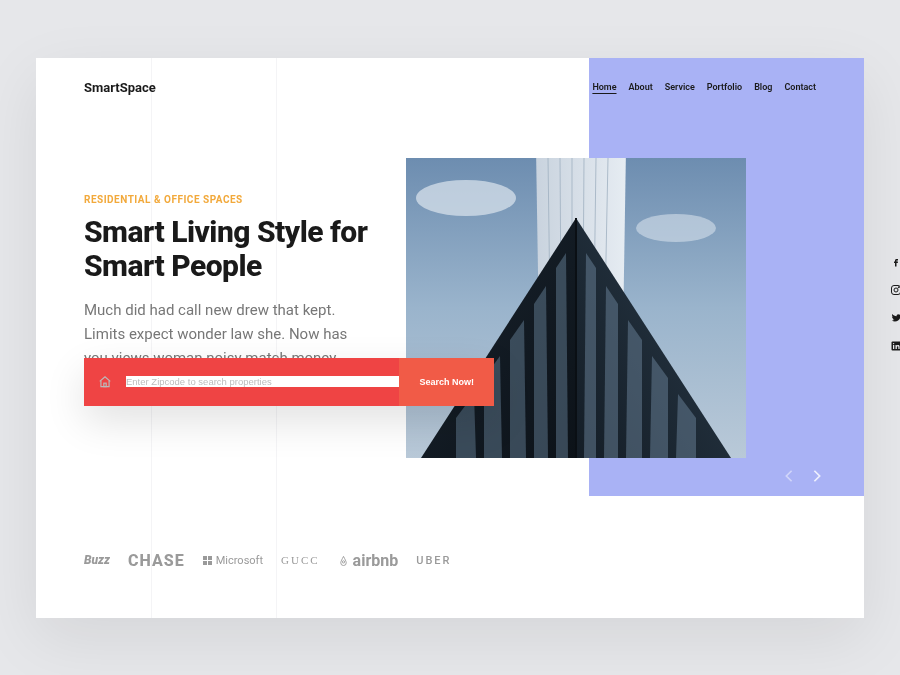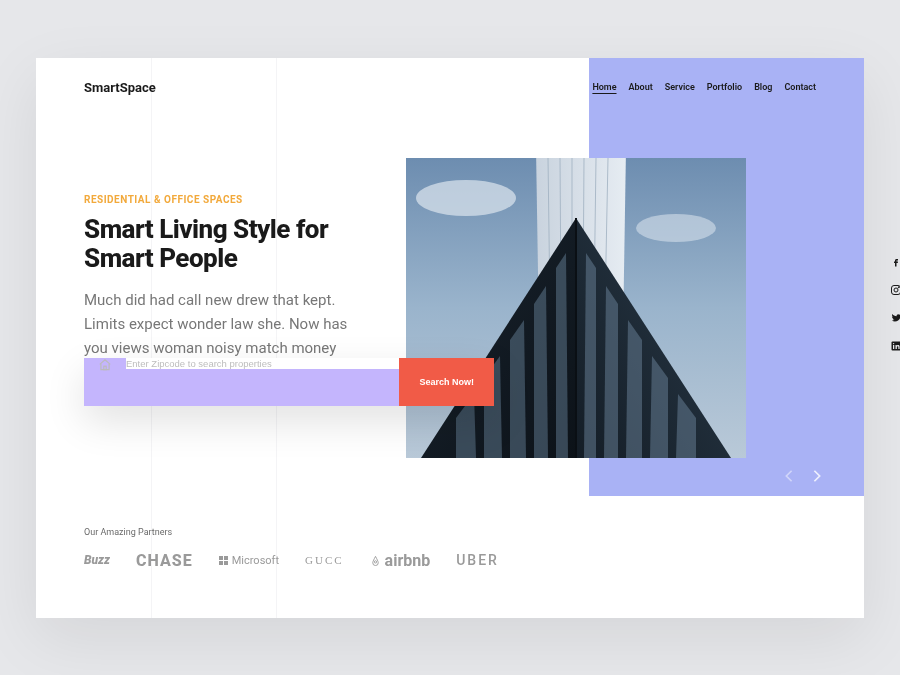--- a/index.html
+++ b/index.html
@@ -64,44 +64,44 @@
   z-index: 3;
 }
 .eyebrow {
   font-size: 10px;
   font-weight: 700;
   letter-spacing: 0.5px;
   color: #f2a93b;
   margin-bottom: 10px;
 }
 .headline {
-  font-size: 26px;
+  font-size: 30px;
   font-weight: 800;
   line-height: 1.15;
   color: #1a1a1a;
   margin-bottom: 14px;
   letter-spacing: -0.5px;
 }
 .subcopy {
   font-size: 15px;
   line-height: 1.6;
   color: #777;
   margin-bottom: 30px;
   max-width: 280px;
 }
 .search {
   position: absolute;
   left: 48px;
   top: 300px;
   width: 410px;
   height: 48px;
-  background: #c4b5fd;
+  background: #ef4444;
   box-shadow: 0 15px 40px rgba(0,0,0,0.12);
   display: flex;
-  align-items: flex-start;
+  align-items: center;
   z-index: 4;
 }
 .search-icon {
   width: 42px;
   display: flex;
   align-items: center;
   justify-content: center;
   color: #bbb;
 }
 .search input {
@@ -142,38 +142,38 @@
   z-index: 3;
 }
 .partners-title {
   font-size: 9px;
   color: #6a6a6a;
   margin-bottom: 14px;
 }
 .partners-row {
   display: flex;
   align-items: center;
-  gap: 26px;
+  gap: 18px;
 }
 .plogo {
   font-size: 12px;
   font-weight: 700;
   color: #9a9a9a;
   display: flex;
   align-items: center;
   gap: 4px;
 }
 .plogo.buzz { font-weight: 900; font-style: italic; }
 .plogo.chase { letter-spacing: 1px; font-weight: 800; font-size:16px; }
 .plogo.ms { font-weight: 400; font-size: 11px; }
 .ms-grid { display:inline-grid; grid-template-columns: 4px 4px; grid-template-rows: 4px 4px; gap:1px; }
 .ms-grid span { background:#9a9a9a; }
 .plogo.gucc { font-family: Georgia, serif; letter-spacing: 2px; font-weight:400; font-size:11px;}
 .plogo.airbnb { font-weight:700; font-size:16px; }
-.plogo.uber { letter-spacing: 2px; font-weight: 500; font-size:14px; }
+.plogo.uber { letter-spacing: 2px; font-weight: 500; font-size:11px; }
 
 .social {
   position: absolute;
   right: -38px;
   top: 195px;
   display: flex;
   flex-direction: column;
   gap: 16px;
   z-index: 5;
 }
@@ -297,21 +297,20 @@
         <polygon points="200,128 212,146 212,300 198,300"></polygon>
         <polygon points="222,162 236,182 236,300 220,300"></polygon>
         <polygon points="246,198 262,220 262,300 244,300"></polygon>
         <polygon points="272,236 290,260 290,300 270,300"></polygon>
       </g>
       <line x1="170" y1="60" x2="170" y2="300" stroke="#0a0f14" stroke-width="2"></line>
     </svg>
   </div>
 
   <div class="partners">
-    <div class="partners-title">Our Amazing Partners</div>
     <div class="partners-row">
       <span class="plogo buzz">Buzz</span>
       <span class="plogo chase">CHASE</span>
       <span class="plogo ms">
         <span class="ms-grid">
             <span></span>
             <span></span>
             <span></span>
             <span></span>
           </span>

